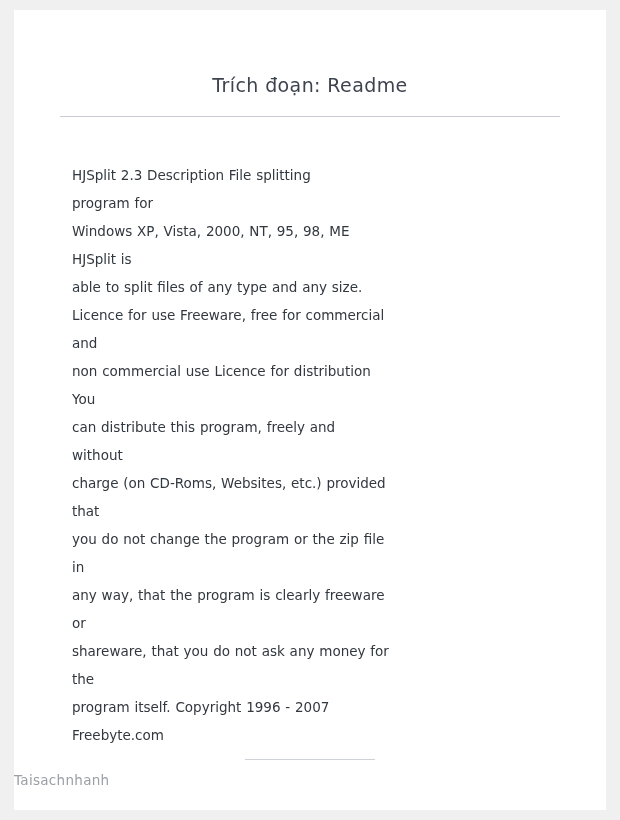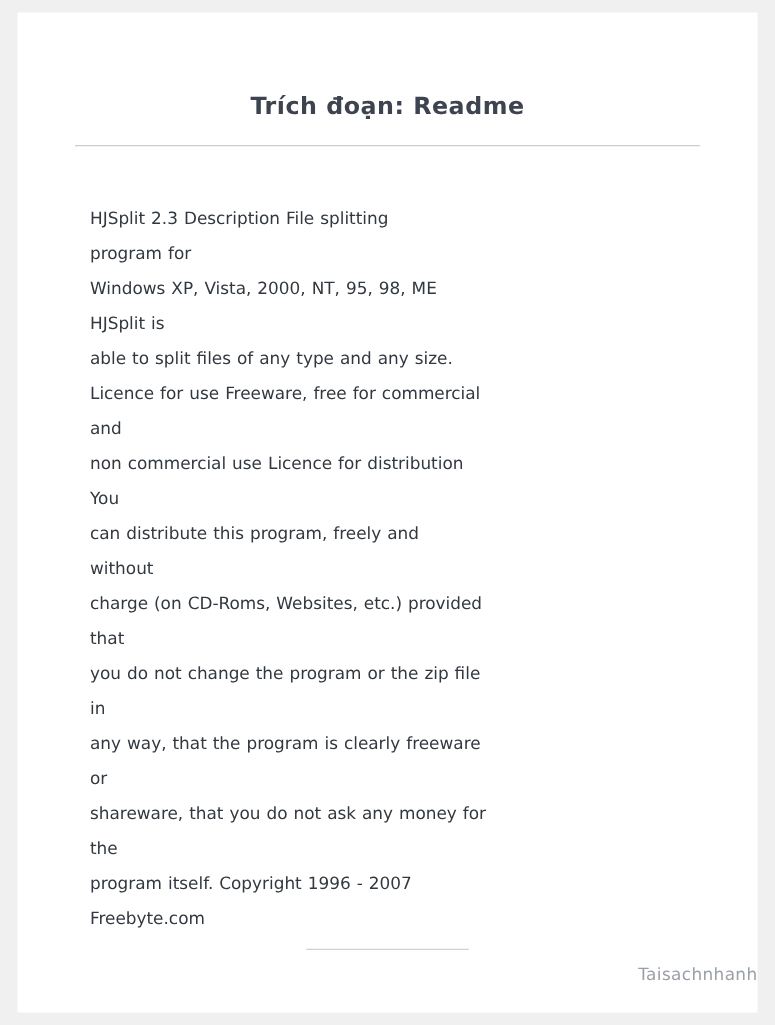--- a/index.html
+++ b/index.html
@@ -27,21 +27,21 @@
     width: 100%;
     height: 100%;
     padding: 0 46px;
     box-sizing: border-box;
   }
   .doc-title {
     margin: 0;
     padding-top: 64px;
     text-align: center;
     font-family: "DejaVu Sans", sans-serif;
-    font-weight: 700;
+    font-weight: 400;
     font-size: 19px;
     letter-spacing: 0.4px;
     color: #3d4450;
   }
   .title-rule {
     margin: 20px 0 0 0;
     height: 1px;
     background: #c9ccd1;
     width: 100%;
   }
@@ -53,21 +53,21 @@
     line-height: 28px;
     color: #32383f;
     white-space: pre-wrap;
     word-spacing: 0.5px;
   }
   .footer {
     position: absolute;
     left: 0;
     right: 0;
     bottom: 22px;
-    text-align: right;
+    text-align: left;
   }
   .footer-rule {
     width: 130px;
     height: 1px;
     background: #cfd2d6;
     margin: 0 auto 12px auto;
   }
   .footer-text {
     font-family: "DejaVu Sans", sans-serif;
     font-size: 13.5px;

